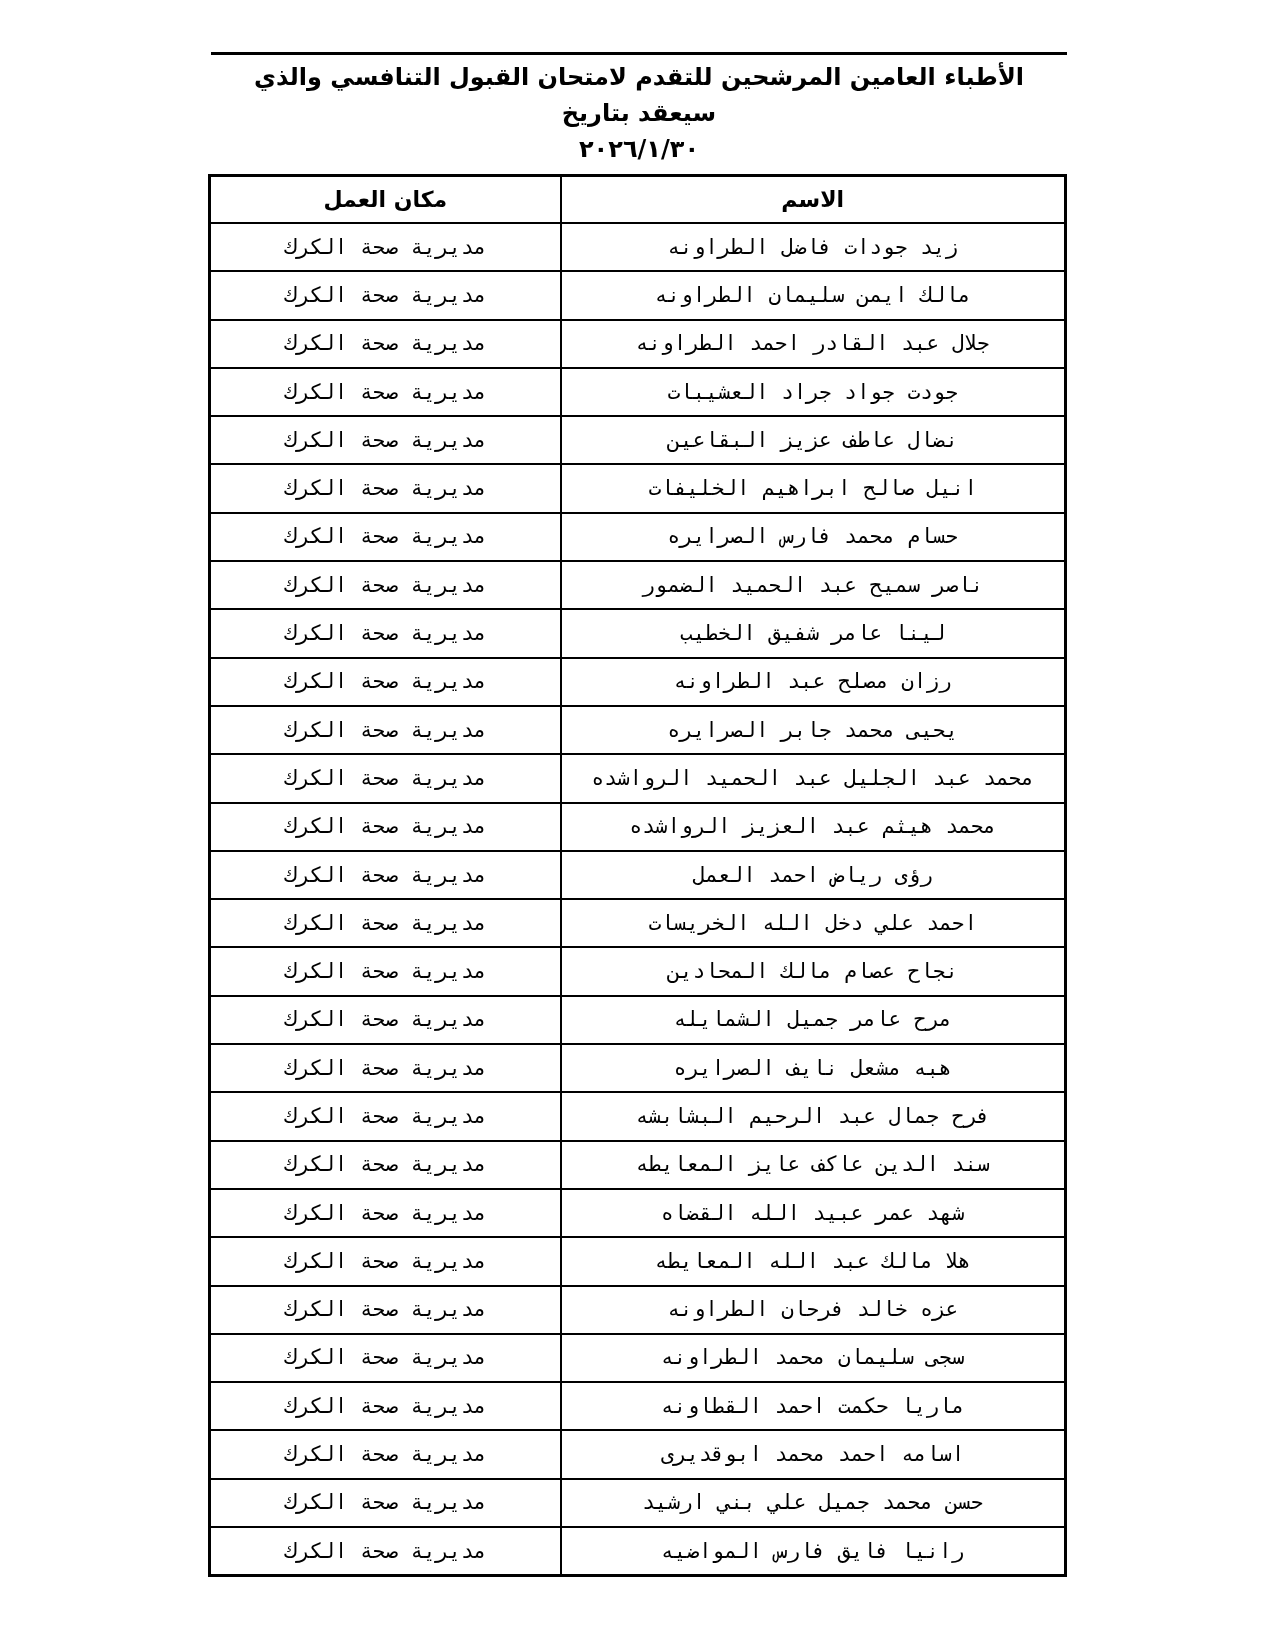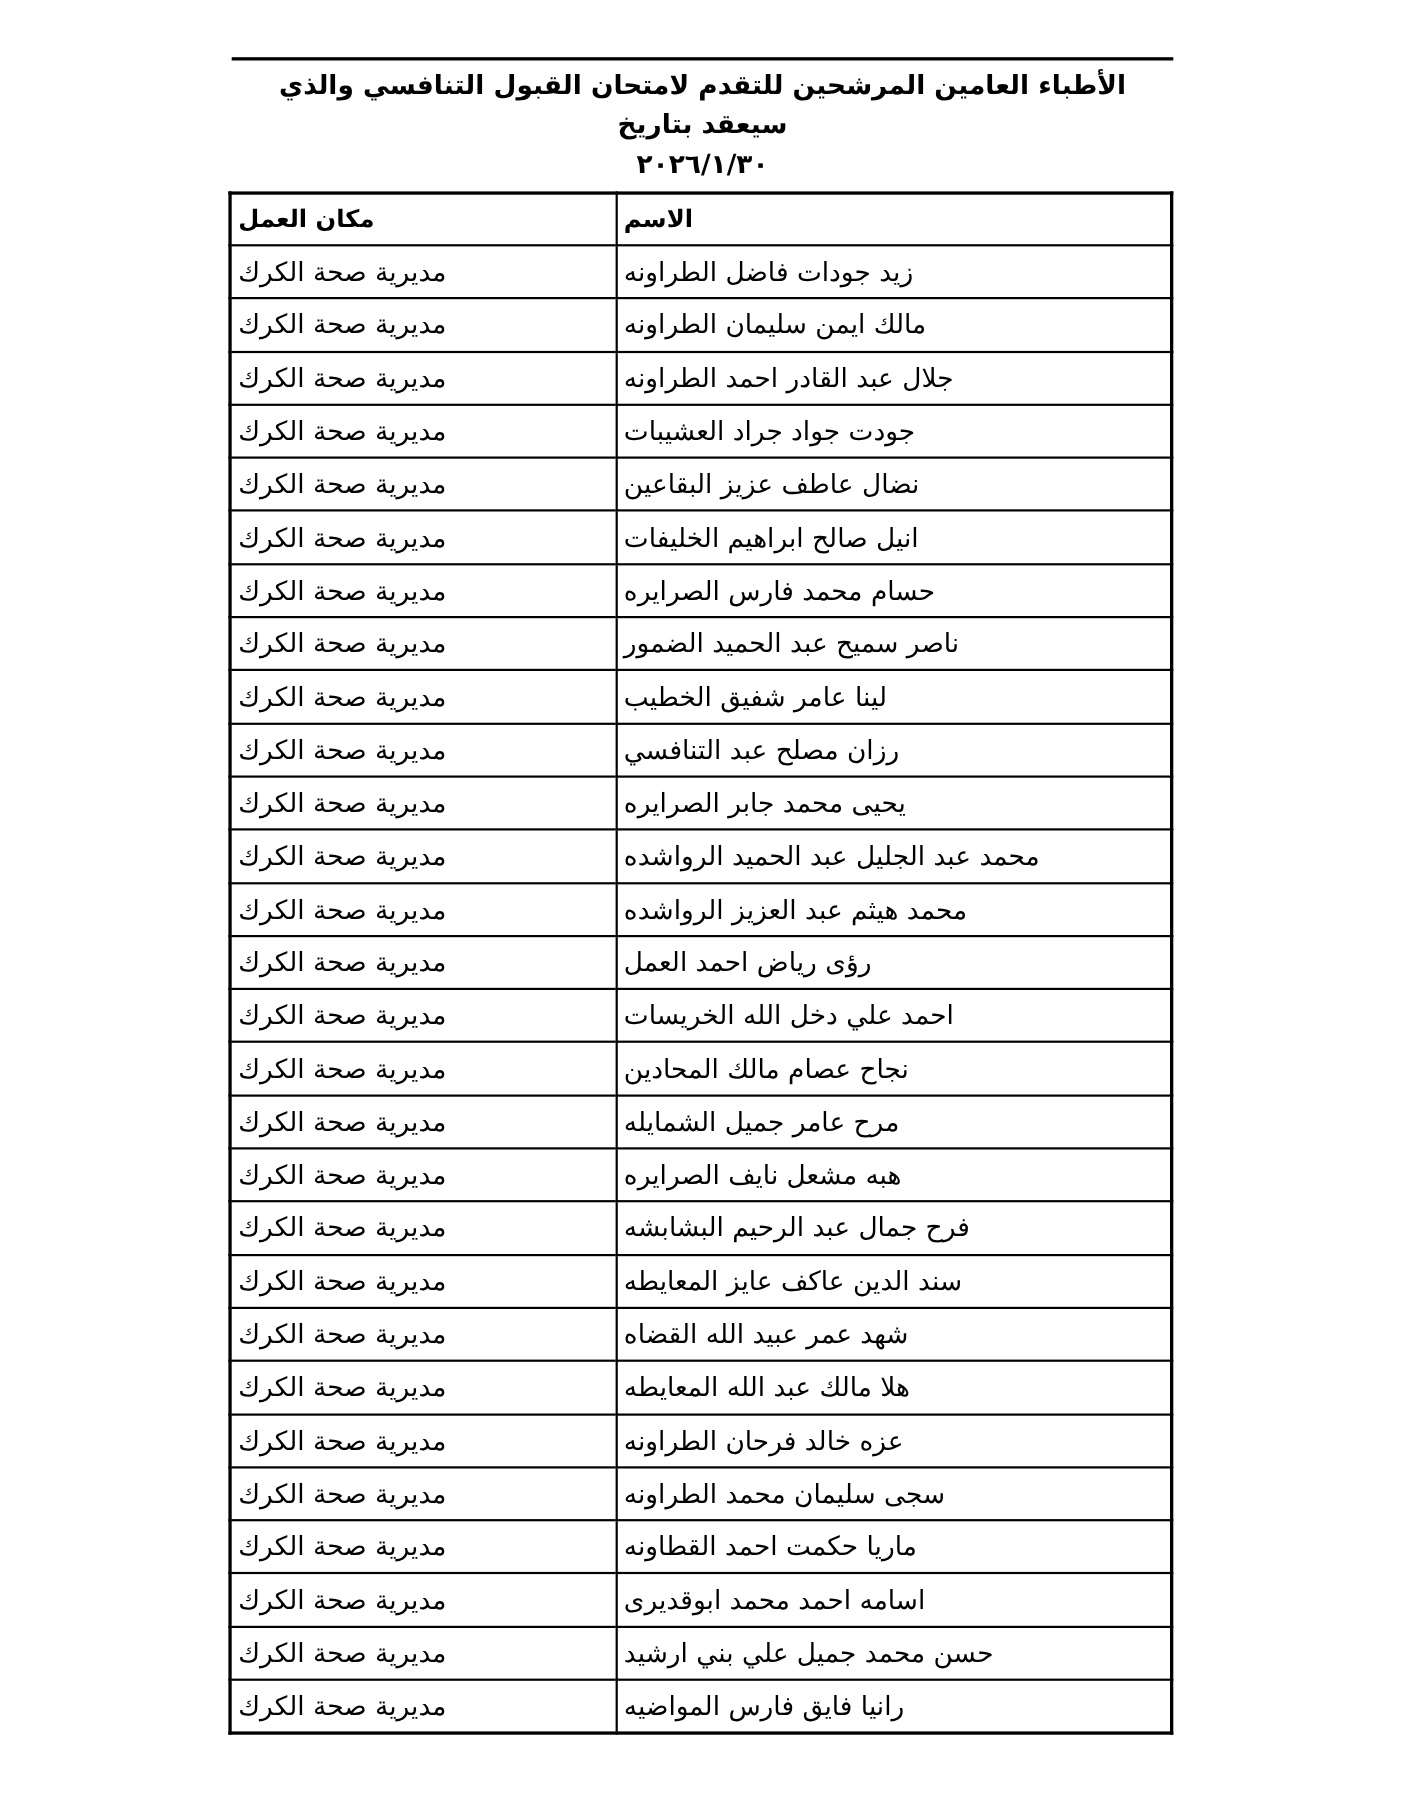--- a/index.html
+++ b/index.html
@@ -41,35 +41,36 @@
   table.roster {
     width: 856px;
     border-collapse: collapse;
     table-layout: fixed;
     margin-top: 7px;
     border: 3px solid #000000;
   }
   table.roster th,
   table.roster td {
     border: 2px solid #000000;
-    text-align: left;
+    text-align: center;
     vertical-align: middle;
     padding: 0 6px;
     overflow: hidden;
     white-space: nowrap;
   }
   table.roster th {
     height: 45px;
     font-size: 22px;
     font-weight: bold;
   }
   table.roster td {
     height: 46.3px;
-    font-size: 24px;
+    font-size: 21px;
     font-weight: normal;
+    font-family: Liberation Mono, monospace;
   }
   col.col-name { width: 505px; }
   col.col-workplace { width: 351px; }
 </style>
 </head>
 <body>
 
 <div class="page">
   <div class="content">
 
@@ -122,21 +123,21 @@
           </tr>
           <tr>
             <td>ناصر سميح عبد الحميد الضمور</td>
             <td>مديرية صحة الكرك</td>
           </tr>
           <tr>
             <td>لينا عامر شفيق الخطيب</td>
             <td>مديرية صحة الكرك</td>
           </tr>
           <tr>
-            <td>رزان مصلح عبد التنافسي</td>
+            <td>رزان مصلح عبد الطراونه</td>
             <td>مديرية صحة الكرك</td>
           </tr>
           <tr>
             <td>يحيى محمد جابر الصرايره</td>
             <td>مديرية صحة الكرك</td>
           </tr>
           <tr>
             <td>محمد عبد الجليل عبد الحميد الرواشده</td>
             <td>مديرية صحة الكرك</td>
           </tr>

